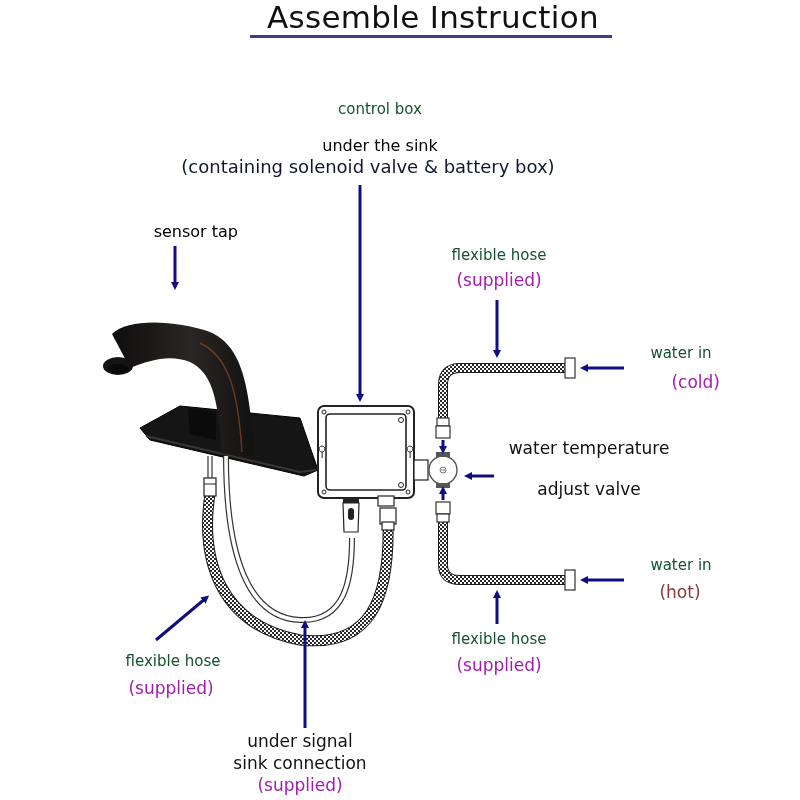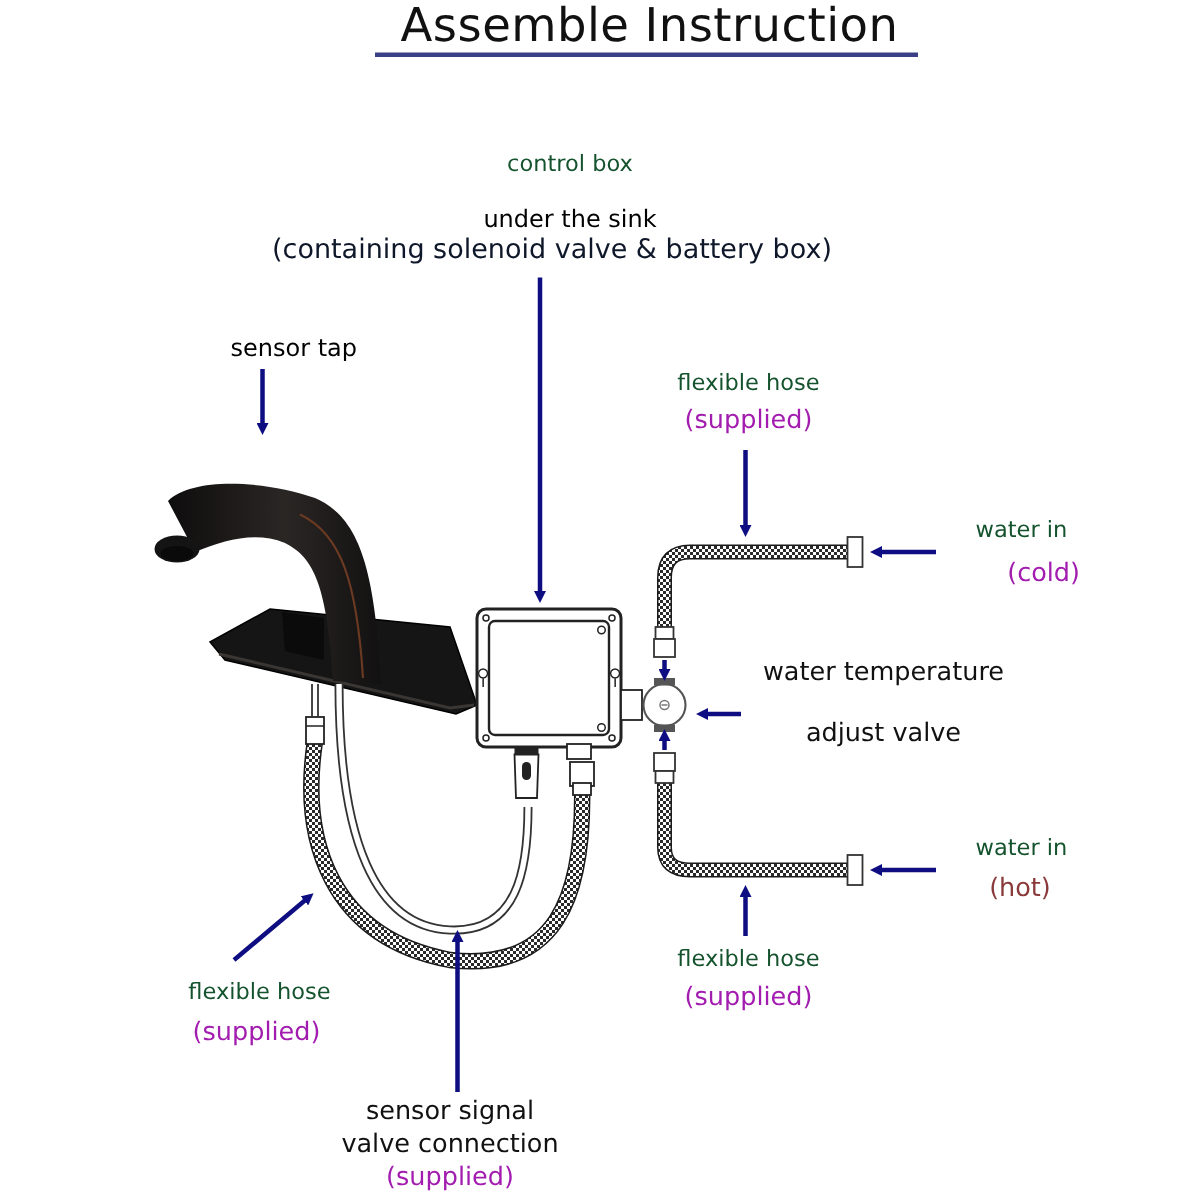--- a/index.html
+++ b/index.html
@@ -147,15 +147,15 @@
 
 <div class="lbl big" style="left:626px;width:110px;top:558px;">water in</div>
 <div class="lbl hot" style="left:640px;width:80px;top:584px;text-align:center;">(hot)</div>
 
 <div class="lbl big" style="left:414px;width:170px;top:632px;">flexible hose</div>
 <div class="lbl sub" style="left:434px;width:130px;top:657px;">(supplied)</div>
 
 <div class="lbl big" style="left:88px;width:170px;top:654px;">flexible hose</div>
 <div class="lbl sub" style="left:106px;width:130px;top:680px;">(supplied)</div>
 
-<div class="lbl mid" style="left:210px;width:180px;top:733px;font-size:17px;">sensor signal</div>
-<div class="lbl mid" style="left:210px;width:180px;top:755px;font-size:17px;">valve connection</div>
+<div class="lbl mid" style="left:210px;width:180px;top:733px;font-size:17px;">under signal</div>
+<div class="lbl mid" style="left:210px;width:180px;top:755px;font-size:17px;">sink connection</div>
 <div class="lbl sub" style="left:230px;width:140px;top:777px;">(supplied)</div>
 
 </body></html>

